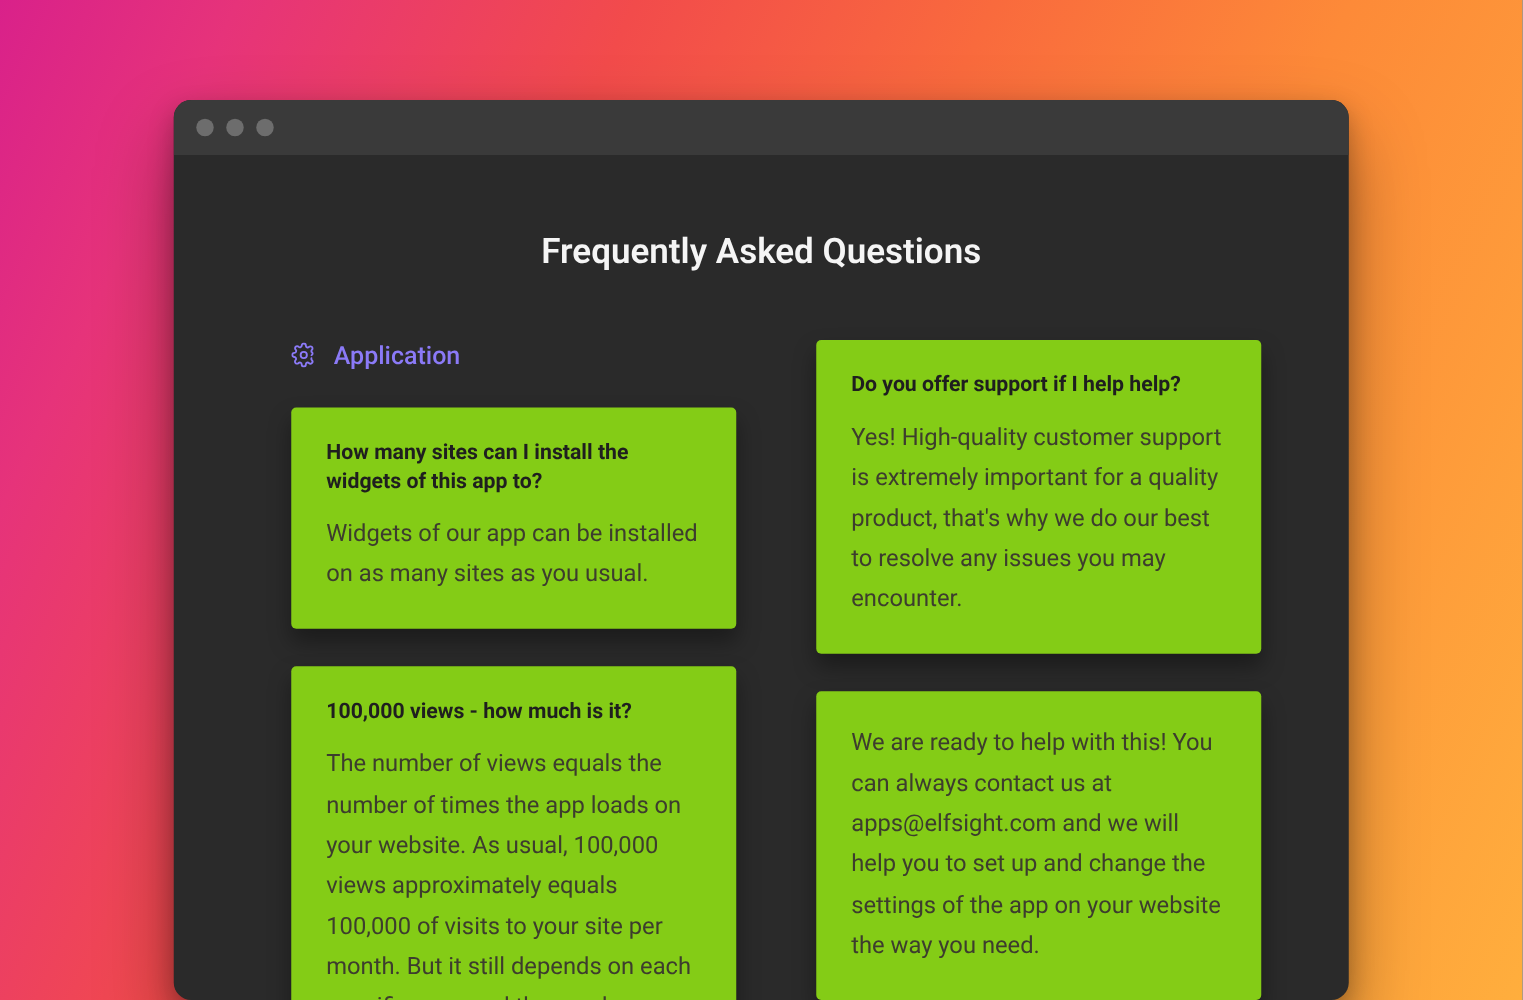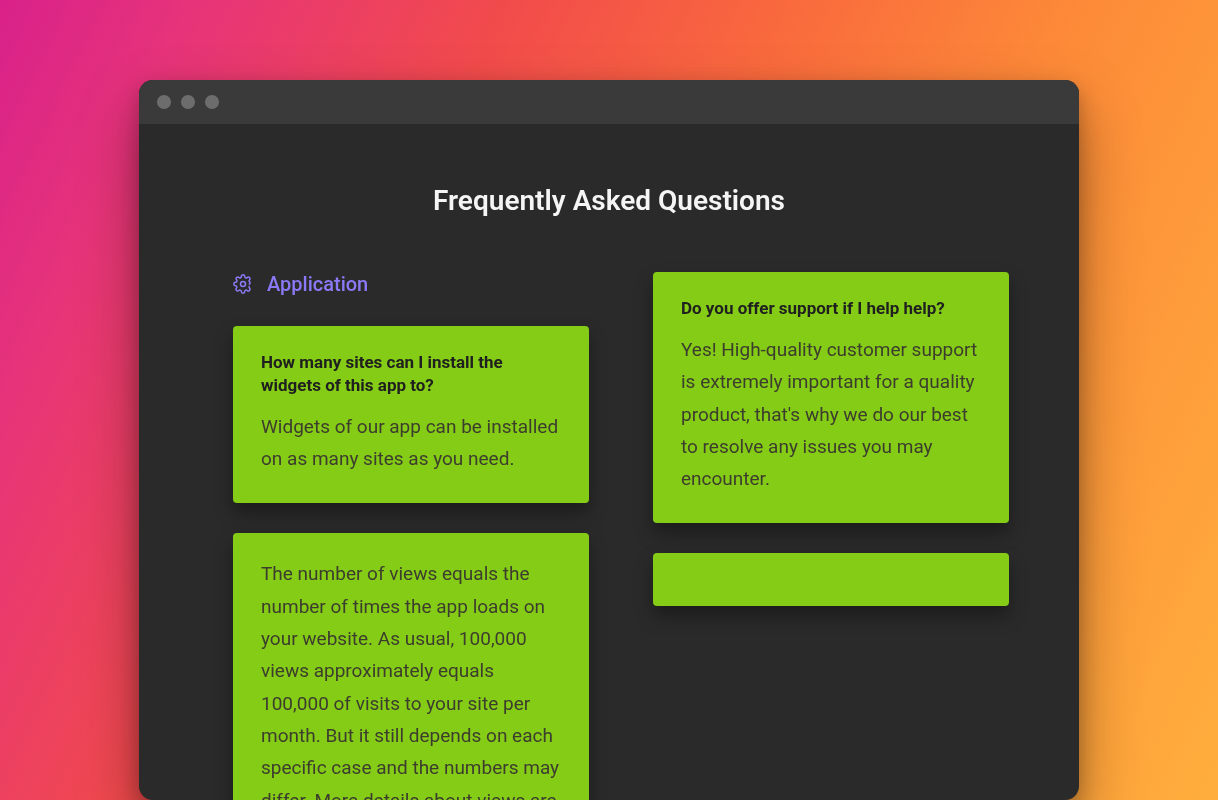--- a/index.html
+++ b/index.html
@@ -99,35 +99,37 @@
               <svg viewBox="0 0 24 24" stroke-width="1.8" stroke-linecap="round" stroke-linejoin="round">
                 <circle cx="12" cy="12" r="3"></circle>
                 <path d="M19.4 15a1.7 1.7 0 0 0 .34 1.87l.06.06a2 2 0 1 1-2.83 2.83l-.06-.06a1.7 1.7 0 0 0-1.87-.34 1.7 1.7 0 0 0-1.03 1.56V21a2 2 0 1 1-4 0v-.09a1.7 1.7 0 0 0-1.11-1.56 1.7 1.7 0 0 0-1.87.34l-.06.06a2 2 0 1 1-2.83-2.83l.06-.06a1.7 1.7 0 0 0 .34-1.87 1.7 1.7 0 0 0-1.56-1.03H3a2 2 0 1 1 0-4h.09a1.7 1.7 0 0 0 1.56-1.11 1.7 1.7 0 0 0-.34-1.87l-.06-.06a2 2 0 1 1 2.83-2.83l.06.06a1.7 1.7 0 0 0 1.87.34H9a1.7 1.7 0 0 0 1.03-1.56V3a2 2 0 1 1 4 0v.09a1.7 1.7 0 0 0 1.03 1.56 1.7 1.7 0 0 0 1.87-.34l.06-.06a2 2 0 1 1 2.83 2.83l-.06.06a1.7 1.7 0 0 0-.34 1.87V9c.66.27 1.09.91 1.09 1.62s-.43 1.35-1.09 1.62"></path>
               </svg>
             </span>
             <span class="cat-title">Application</span>
           </div>
 
           <div class="card">
             <div class="q">How many sites can I install the widgets of this app to?</div>
-            <div class="a">Widgets of our app can be installed on as many sites as you need.</div>
+            <div class="a">Widgets of our app can be installed on as many sites as you usual.</div>
           </div>
 
           <div class="card">
+            <div class="q">100,000 views - how much is it?</div>
             <div class="a">The number of views equals the number of times the app loads on your website. As usual, 100,000 views approximately equals 100,000 of visits to your site per month. But it still depends on  each specific case and the numbers may differ. More details about views are here.</div>
           </div>
         </div>
 
         <div class="col">
 
           <div class="card">
             <div class="q">Do you offer support if I help help?</div>
             <div class="a">Yes! High-quality customer support is extremely important for a quality product, that's why we do our best to resolve any issues you may encounter.</div>
           </div>
 
           <div class="card">
+            <div class="a">We are ready to help with this! You can always contact us at apps@elfsight.com and we will help you to set up and change the settings of the app on your website the way you need.</div>
           </div>
         </div>
 
       </div>
     </div>
   </div>
 </div>
 
 </body></html>

